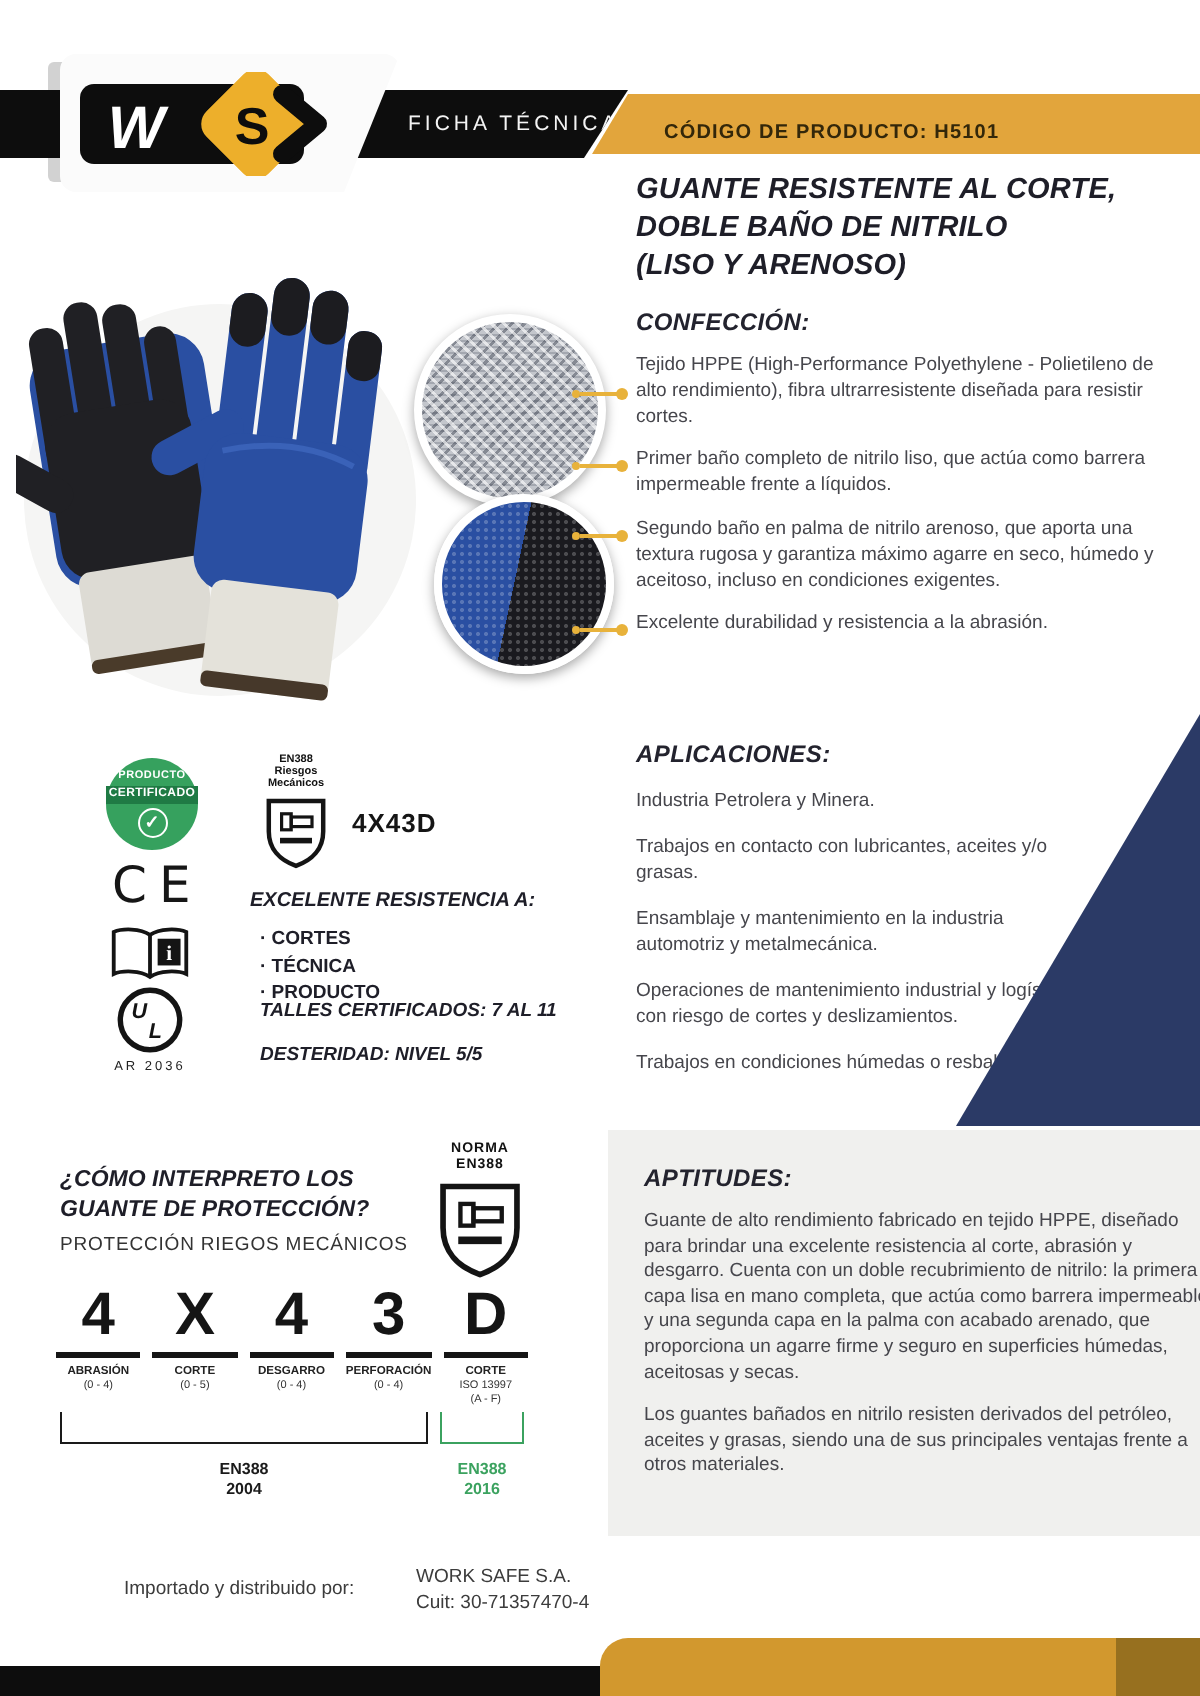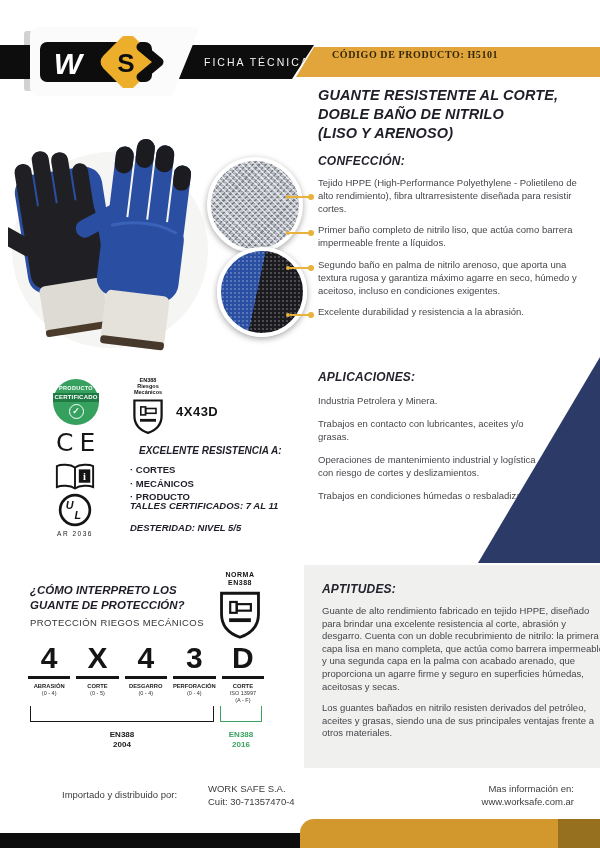--- a/index.html
+++ b/index.html
@@ -10,22 +10,22 @@
   .abs{position:absolute;}
 
   
   .logo-tab{left:24px;top:31px;width:10px;height:60px;background:#d2d2d2;border-radius:3px;}
   .band-black{left:0;top:45px;width:314px;height:34px;background:#0d0d0d;
     clip-path:polygon(0 0,100% 0,calc(100% - 22px) 100%,0 100%);}
   .band-black span{position:absolute;left:204px;top:11px;color:#f4f4f4;font-size:10.5px;
     letter-spacing:2px;font-weight:500;}
   .band-yellow{left:296px;top:47px;width:304px;height:30px;background:#E2A53C;
     clip-path:polygon(18px 0,100% 0,100% 100%,0 100%);}
-  .band-yellow span{position:absolute;left:36px;top:2px;color:#33270a;font-size:10px;
-    font-weight:700;letter-spacing:.6px;font-family:Liberation Serif, serif;}
+  .band-yellow span{position:absolute;left:36px;top:14px;color:#33270a;font-size:10px;
+    font-weight:700;letter-spacing:.6px;}
   .logo-card{left:30px;top:27px;width:170px;height:69px;background:#fbfbfb;border-radius:8px;
     clip-path:polygon(0 0,100% 0,calc(100% - 28px) 100%,0 100%);}
   .logo-card svg{position:absolute;left:10px;top:9px;}
 
   
   .title{left:318px;top:86px;width:272px;font-size:14.5px;line-height:19px;font-weight:800;
     font-style:italic;color:#1e1e28;letter-spacing:.1px;}
 
   
   .photo{left:8px;top:134px;}
@@ -64,21 +64,21 @@
     font-family:"DejaVu Sans", sans-serif;}
   .icon-book{left:54px;top:462px;}
   .icon-ul{left:57px;top:492px;}
   .ul-caption{left:44px;top:530px;width:62px;text-align:center;font-size:6.5px;letter-spacing:1.5px;color:#222;}
 
   
   .en388-mini{left:124px;top:377px;width:48px;text-align:center;}
   .en388-mini .mini-line{font-size:5.5px;font-weight:700;line-height:6.2px;color:#111;}
   .en388-mini svg{margin-top:2px;}
   .rating-code{left:176px;top:404px;font-size:13px;font-weight:800;color:#151515;letter-spacing:.5px;}
-  .res-heading{left:139px;top:445px;font-size:10px;font-weight:800;font-style:italic;color:#1e1e28;}
+  .res-heading{left:125px;top:445px;font-size:10px;font-weight:800;font-style:italic;color:#1e1e28;}
   .res-items{left:130px;top:463px;font-size:9.5px;font-weight:800;
     line-height:13.5px;color:#1e1e28;}
   .talles{left:130px;top:500px;font-size:9.5px;font-weight:800;font-style:italic;color:#1e1e28;}
   .dest{left:130px;top:522px;font-size:9.5px;font-weight:800;font-style:italic;color:#1e1e28;}
 
   
   .aplicaciones{left:318px;top:356px;width:218px;margin-top:14px;}
   .aplicaciones p{margin:10px 0 0 0;font-size:9.5px;line-height:13px;color:#46464c;}
   .navy-triangle{left:478px;top:357px;width:122px;height:206px;background:#2B3A66;
     clip-path:polygon(100% 0,100% 100%,0 100%);}
@@ -232,30 +232,31 @@
       <rect x="11" y="11" width="6" height="10" fill="none" stroke="#141414" stroke-width="2"></rect>
       <rect x="17" y="13" width="13" height="6" fill="none" stroke="#141414" stroke-width="2"></rect>
       <rect x="10" y="26" width="20" height="3.5" fill="#141414"></rect>
     </svg>
   </div>
   <div class="abs rating-code">4X43D</div>
 
   <div class="abs res-heading">EXCELENTE RESISTENCIA A:</div>
   <div class="abs res-items">
     <div>· CORTES</div>
-    <div>· MECÁNICOS</div>
+    <div>· TÉCNICA</div>
     <div>· PRODUCTO</div>
   </div>
   <div class="abs talles">TALLES CERTIFICADOS: 7 AL 11</div>
   <div class="abs dest">DESTERIDAD: NIVEL 5/5</div>
 
   <div class="abs aplicaciones">
     <div class="section-heading">APLICACIONES:</div>
     <p>Industria Petrolera y Minera.</p>
     <p>Trabajos en contacto con lubricantes, aceites y/o grasas.</p>
+    <p>Ensamblaje y mantenimiento en la industria automotriz y metalmecánica.</p>
     <p>Operaciones de mantenimiento industrial y logística con riesgo de cortes y deslizamientos.</p>
     <p>Trabajos en condiciones húmedas o resbaladizas.</p>
   </div>
 
   <div class="abs navy-triangle"></div>
 
   <div class="abs aptitudes-panel">
     <div class="section-heading">APTITUDES:</div>
     <p>Guante de alto rendimiento fabricado en tejido HPPE, diseñado para brindar una excelente resistencia al corte, abrasión y desgarro. Cuenta con un doble recubrimiento de nitrilo: la primera capa lisa en mano completa, que actúa como barrera impermeable, y una segunda capa en la palma con acabado arenado, que proporciona un agarre firme y seguro en superficies húmedas, aceitosas y secas.</p>
     <p>Los guantes bañados en nitrilo resisten derivados del petróleo, aceites y grasas, siendo una de sus principales ventajas frente a otros materiales.</p>
@@ -325,22 +326,18 @@
   <div class="abs bracket-label b2016">
     <div>EN388</div>
     <div>2016</div>
   </div>
 
   <div class="abs f-imported">Importado y distribuido por:</div>
   <div class="abs f-company">
     <div>WORK SAFE S.A.</div>
     <div>Cuit: 30-71357470-4</div>
   </div>
-  <div class="abs f-info">
-    <div>Mas información en:</div>
-    <div>www.worksafe.com.ar</div>
-  </div>
 
   <div class="abs bar-black"></div>
   <div class="abs bar-gold"></div>
   <div class="abs bar-dark"></div>
 
 </div>
 
 </body></html>

